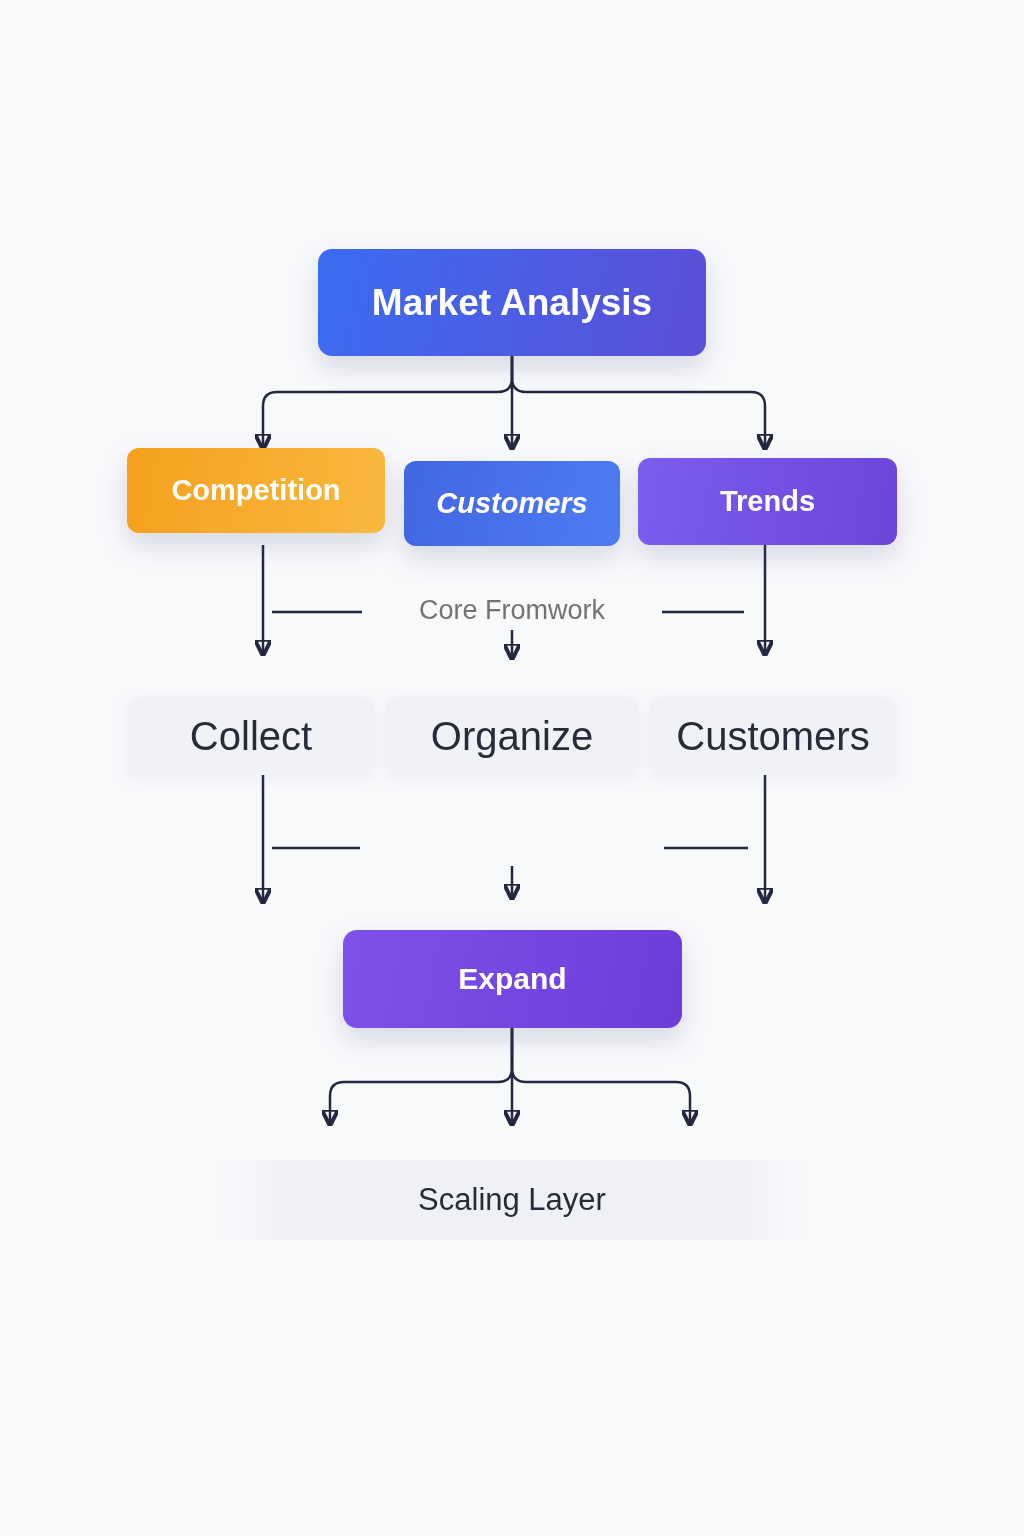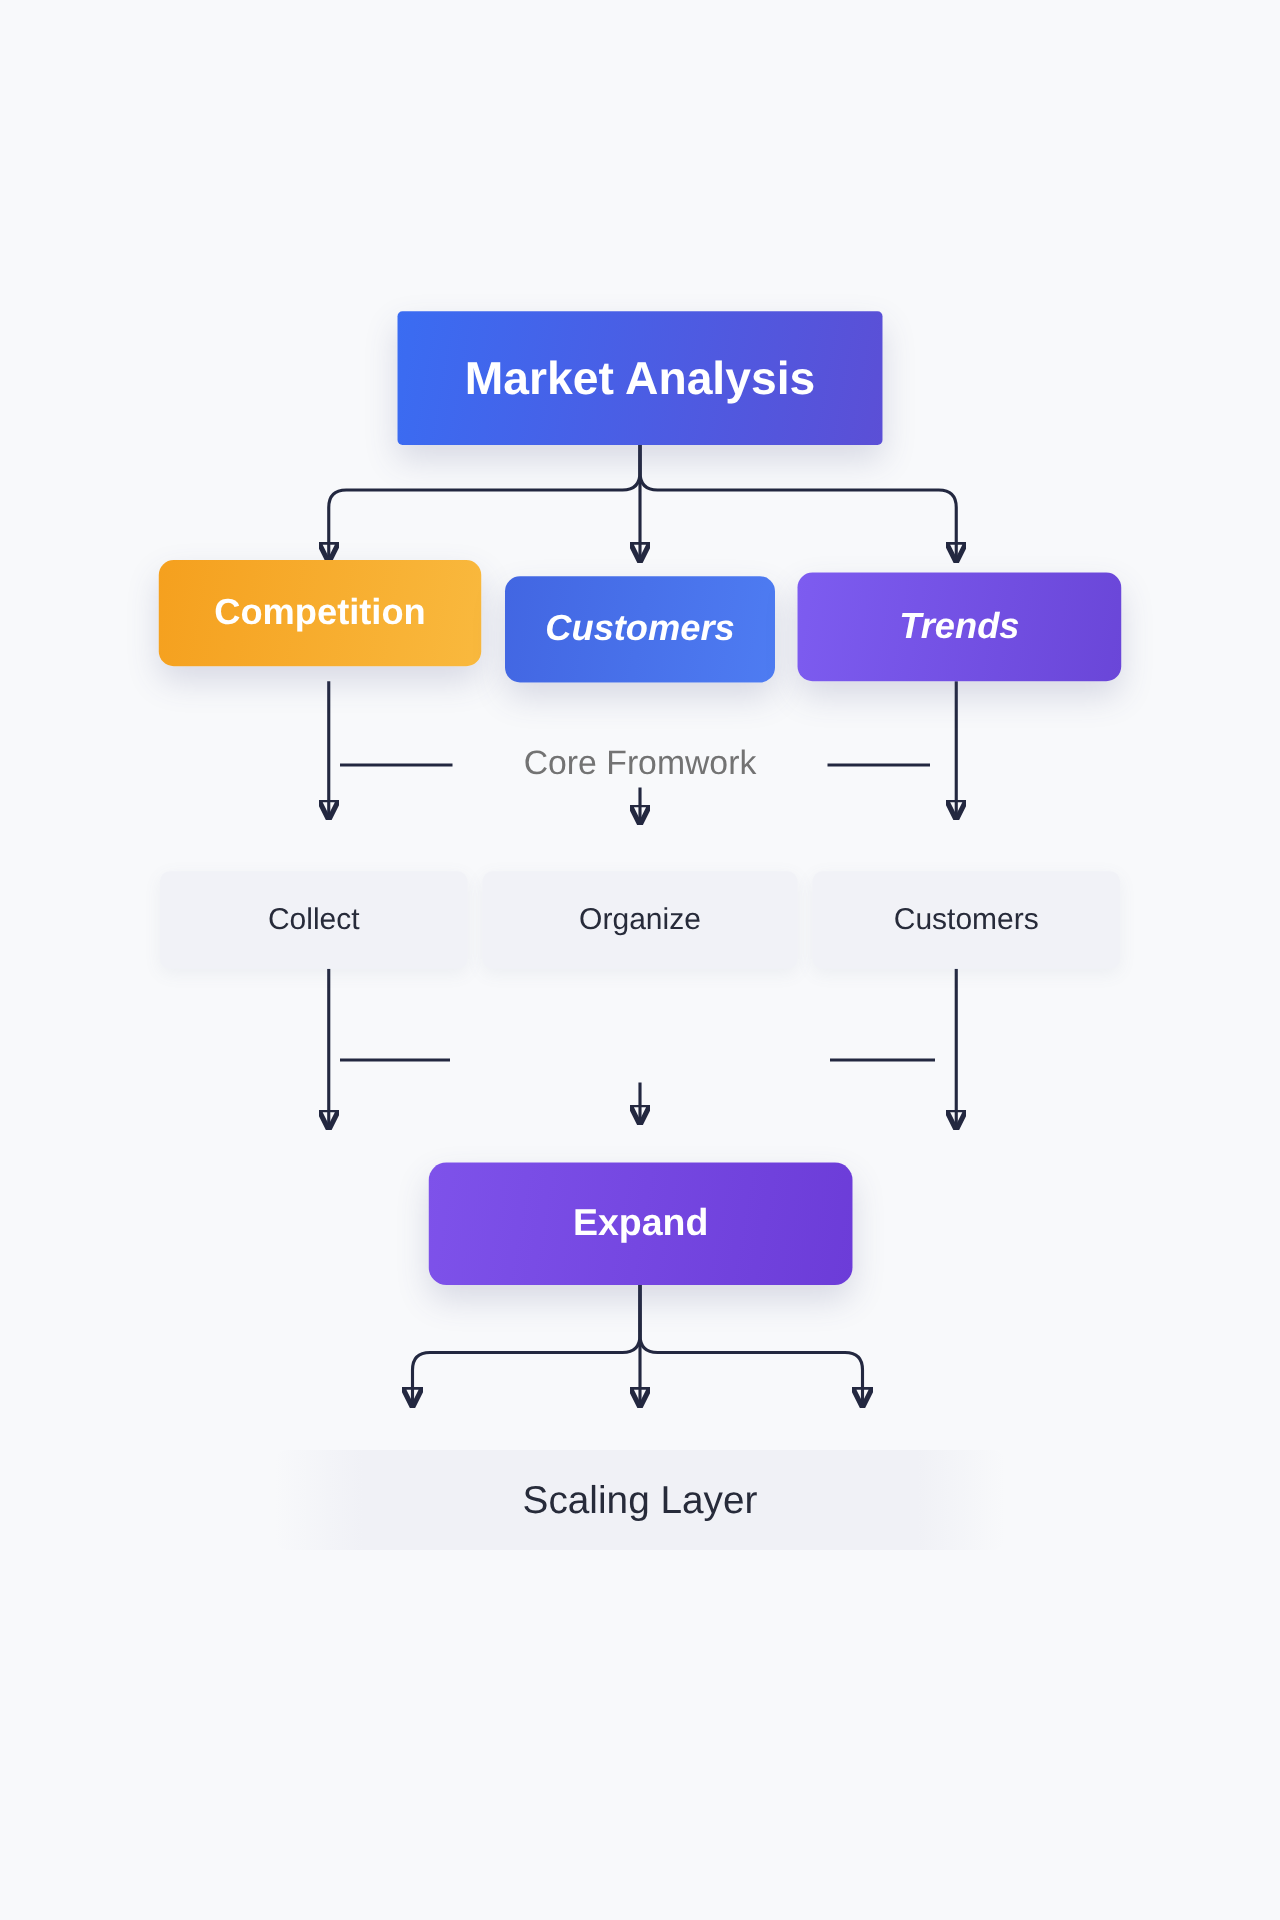--- a/index.html
+++ b/index.html
@@ -22,45 +22,44 @@
     border-radius: 12px;
     text-align: center;
   }
   .node.colored {
     color: #ffffff;
     font-weight: bold;
     box-shadow: 0 12px 26px rgba(70, 80, 130, 0.18);
   }
   .root {
     left: 318px; top: 249px; width: 388px; height: 107px;
-    font-size: 37px; border-radius: 4px;
+    font-size: 37px; border-radius: 14px;
     background: linear-gradient(100deg, #3a6cf2, #5b4fd6);
   }
   .competition {
     left: 127px; top: 448px; width: 258px; height: 85px;
     font-size: 29px;
     background: linear-gradient(100deg, #f5a01e, #f9b93e);
     box-shadow: 0 12px 26px rgba(245, 160, 30, 0.25);
   }
   .customers {
     left: 404px; top: 461px; width: 216px; height: 85px;
     font-size: 29px;
     background: linear-gradient(100deg, #4266e2, #4e7cf2);
     font-style: italic;
   }
   .trends {
     left: 638px; top: 458px; width: 259px; height: 87px;
     font-size: 29px;
     background: linear-gradient(100deg, #7d5cf0, #6a46d8);
-    font-style: italic;
   }
   .light {
     background: #f1f2f7;
     color: #272b3a;
-    font-size: 24px;
+    font-size: 40px;
     border-radius: 8px;
     box-shadow: 0 4px 14px rgba(100, 110, 140, 0.08);
   }
   .collect   { left: 128px; top: 697px; width: 246px; height: 78px; }
   .organize  { left: 386px; top: 697px; width: 252px; height: 78px; }
   .interpret { left: 650px; top: 697px; width: 246px; height: 78px; }
   .expand {
     left: 343px; top: 930px; width: 339px; height: 98px;
     font-size: 30px; border-radius: 14px;
     background: linear-gradient(100deg, #7e52ea, #6c3cd8);

